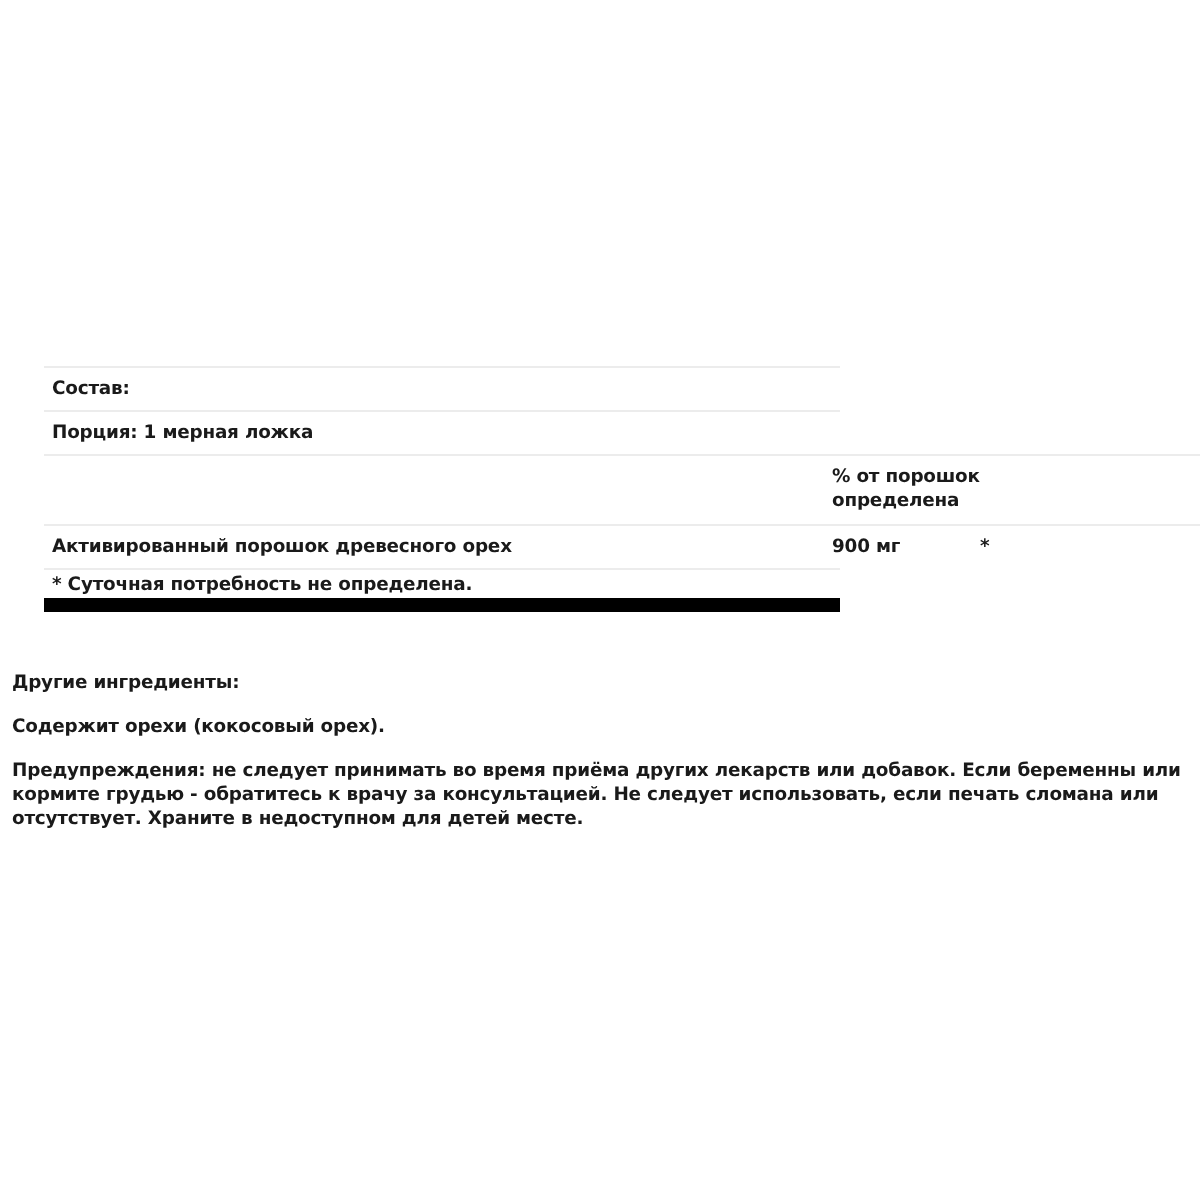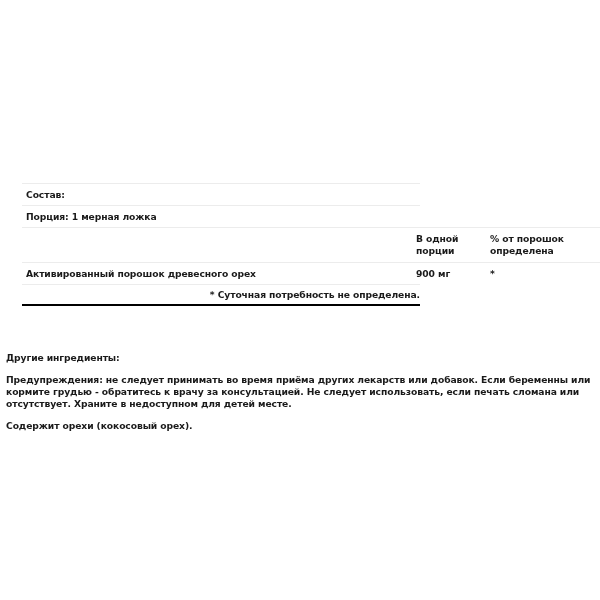--- a/index.html
+++ b/index.html
@@ -33,28 +33,28 @@
       padding-left: 4px;
       display: flex;
       align-items: center;
       margin-left: 16px;
     }
     .row.short { width: 398px; }
     .row.full { width: 588px; }
     .row.h22 { height: 22px; }
     .row.h21 { height: 21px; }
     .row.h35 { height: 35px; }
-    .row.bottom { border-bottom: 2px solid #000000; justify-content: flex-end; }
+    .row.bottom { border-bottom: 7px solid #000000; }
     .col-name { width: 390px; }
     .col-amt { width: 74px; line-height: 12px; }
     .col-dv { width: 110px; line-height: 12px; }
     .after {
       position: absolute;
       left: 6px;
-      top: 352px;
+      top: 336px;
       width: 588px;
       font-size: 9.2px;
       font-weight: bold;
       letter-spacing: -0.1px;
       color: #1a1a1a;
     }
     .after p {
       margin: 0 0 10px 0;
       line-height: 12px;
     }
@@ -66,38 +66,34 @@
 
   <div class="facts">
     <div class="row short h22">
       <span>Состав:</span>
     </div>
     <div class="row short h22">
       <span>Порция: 1 мерная ложка</span>
     </div>
     <div class="row full h35">
       <span class="col-name"></span>
-      <span class="col-amt">
-        <span>В одной</span><br>
-        <span>порции</span>
-      </span>
       <span class="col-dv">
         <span>% от порошок</span><br>
         <span>определена</span>
       </span>
     </div>
     <div class="row full h22">
       <span class="col-name">Активированный порошок древесного орех</span>
       <span class="col-amt">900 мг</span>
       <span class="col-dv">*</span>
     </div>
     <div class="row short h22 bottom">
       <span>* Суточная потребность не определена.</span>
     </div>
   </div>
 
   <div class="after">
     <p>Другие ингредиенты:</p>
+    <p>Содержит орехи (кокосовый орех).</p>
     <p>Предупреждения: не следует принимать во время приёма других лекарств или добавок. Если беременны или кормите грудью - обратитесь к врачу за консультацией. Не следует использовать, если печать сломана или отсутствует. Храните в недоступном для детей месте.</p>
-    <p>Содержит орехи (кокосовый орех).</p>
   </div>
 
 </div>
 
 </body></html>

